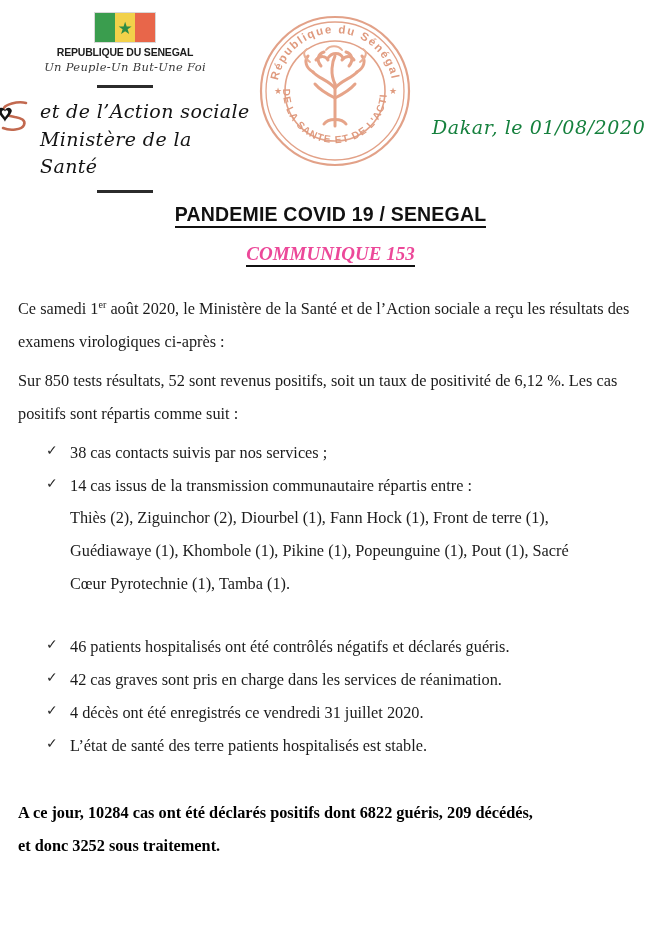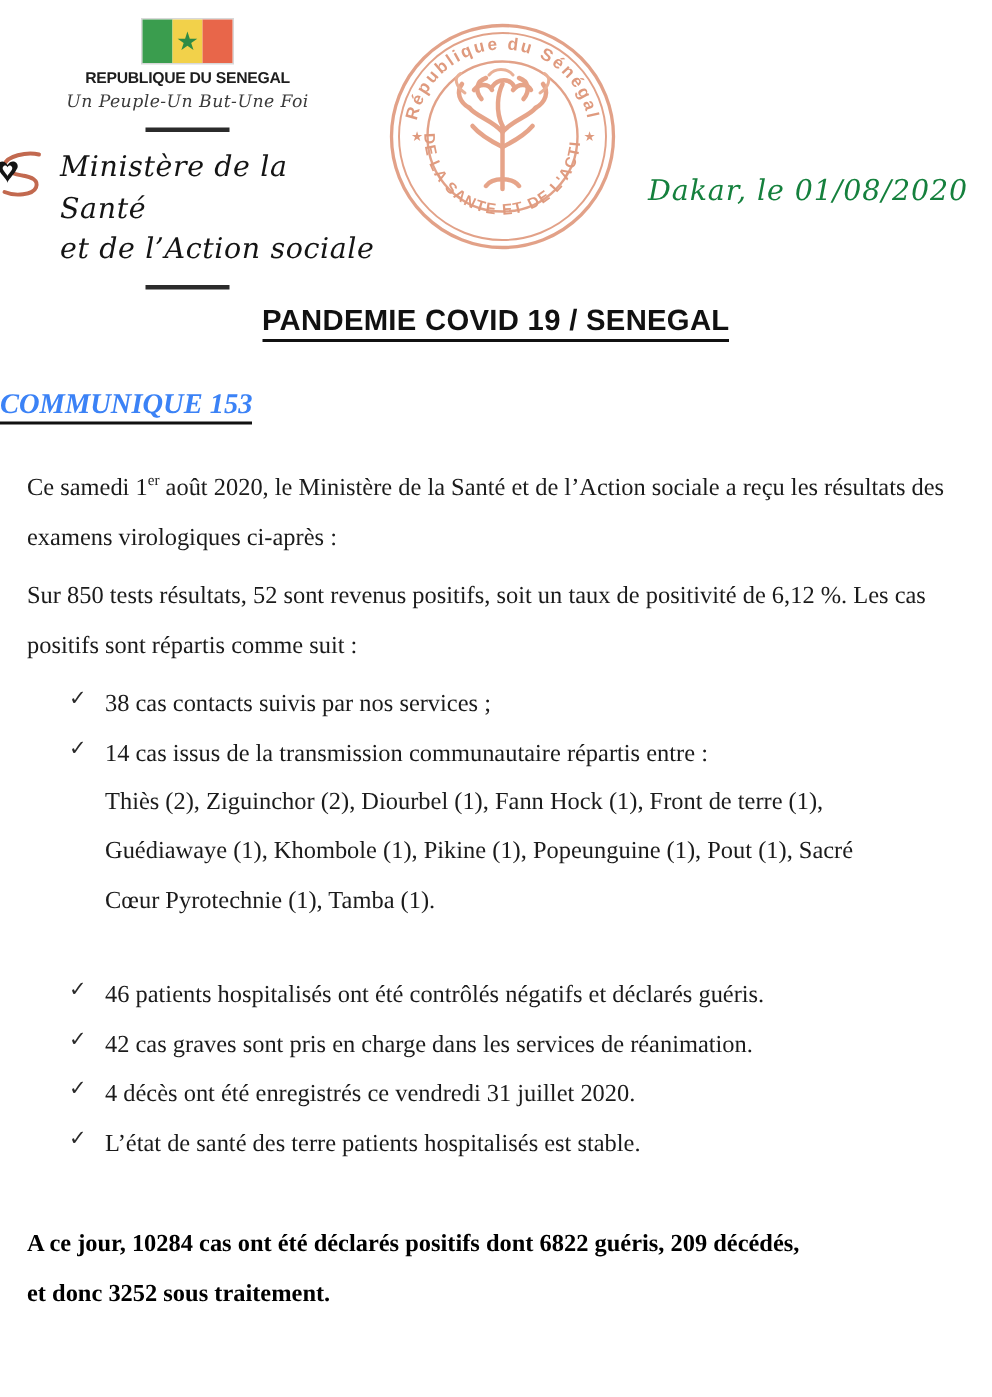--- a/index.html
+++ b/index.html
@@ -133,26 +133,27 @@
     letter-spacing: 0.2px;
     margin: 18px 0 0 0;
     color: #111;
   }
   .doc-title span {
     border-bottom: 2.5px solid #111;
     padding-bottom: 1px;
     margin-top: 36px;
   }
   .doc-subtitle {
+    text-align: center;
     font-family: "Liberation Serif", "DejaVu Serif", serif;
     font-weight: bold;
     font-style: italic;
     font-size: 19px;
-    margin: 33px 0 0 0;
-    color: #3b82f6;
+    margin: 17px 0 0 0;
+    color: #ec4899;
   }
   .doc-subtitle span {
     border-bottom: 2px solid #111;
     padding-bottom: 1px;
   }
 
   
   .body-text {
     padding: 0 22px 0 18px;
     font-size: 16.3px;
@@ -225,22 +226,22 @@
       <div class="rule"></div>
 
       <div class="ministry-wrap">
         <div class="logo-mark">
           <svg viewBox="0 0 40 34" width="40" height="34" aria-hidden="true">
             <path d="M30 3 C22 1, 8 4, 7 10 C6 15, 14 16, 19 17 C25 18, 30 20, 28 25 C26 30, 14 31, 7 28" fill="none" stroke="#c2694f" stroke-width="2.6" stroke-linecap="round"></path>
             <path d="M3 13 C0 9, 6 5, 9 10 C12 5, 18 9, 15 13 C13 17, 9 20, 9 22 C9 20, 5 17, 3 13 Z" fill="#141414"></path>
             <path d="M6 13 C5 11, 8 9, 9 11.5 C10 9, 13 11, 12 13 C11 15, 9 16.5, 9 17.5 C9 16.5, 7 15, 6 13 Z" fill="#ffffff"></path>
           </svg>
         </div>
+        <p class="ministry">et de l’Action sociale</p>
         <p class="ministry">Ministère de la Santé</p>
-        <p class="ministry">et de l’Action sociale</p>
       </div>
 
       <div class="rule second"></div>
     </div>
 
     <div class="stamp">
       <svg viewBox="0 0 154 154" width="154" height="154" aria-hidden="true">
         <defs>
           <path id="arcTop" d="M 19,77 A 58,58 0 0 1 135,77"></path>
           <path id="arcBottom" d="M 25,77 A 52,52 0 0 0 129,77"></path>

